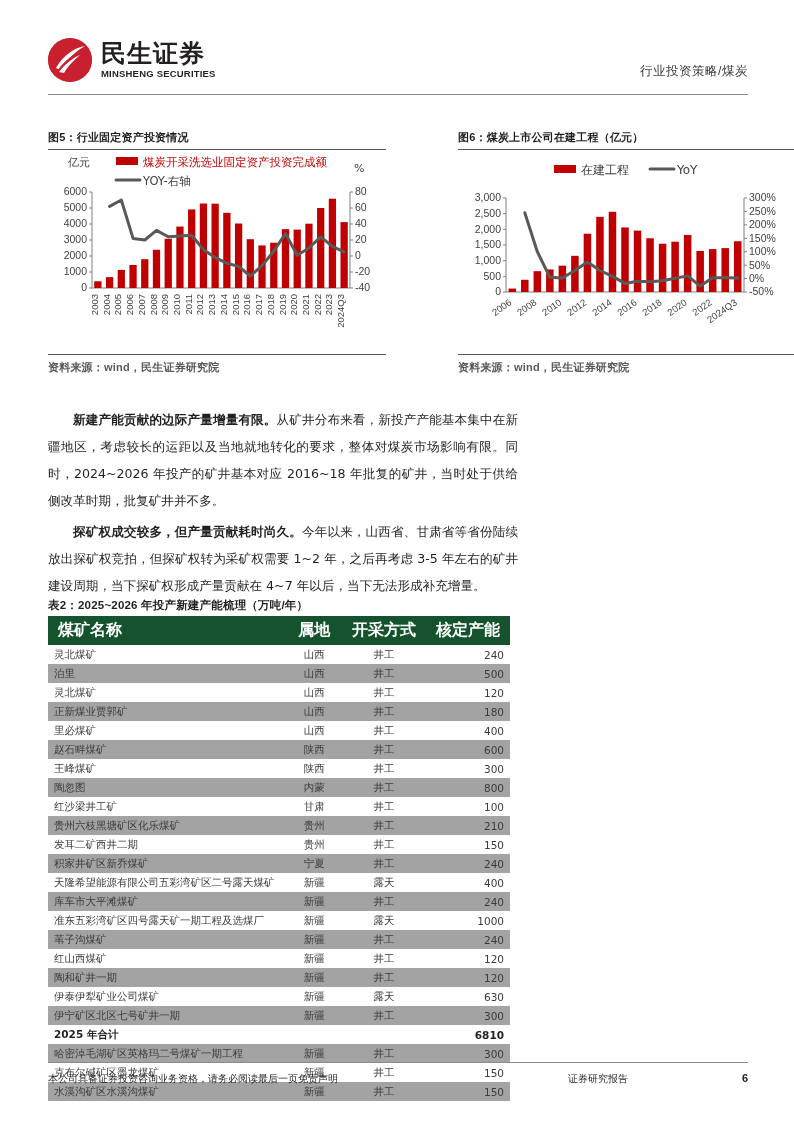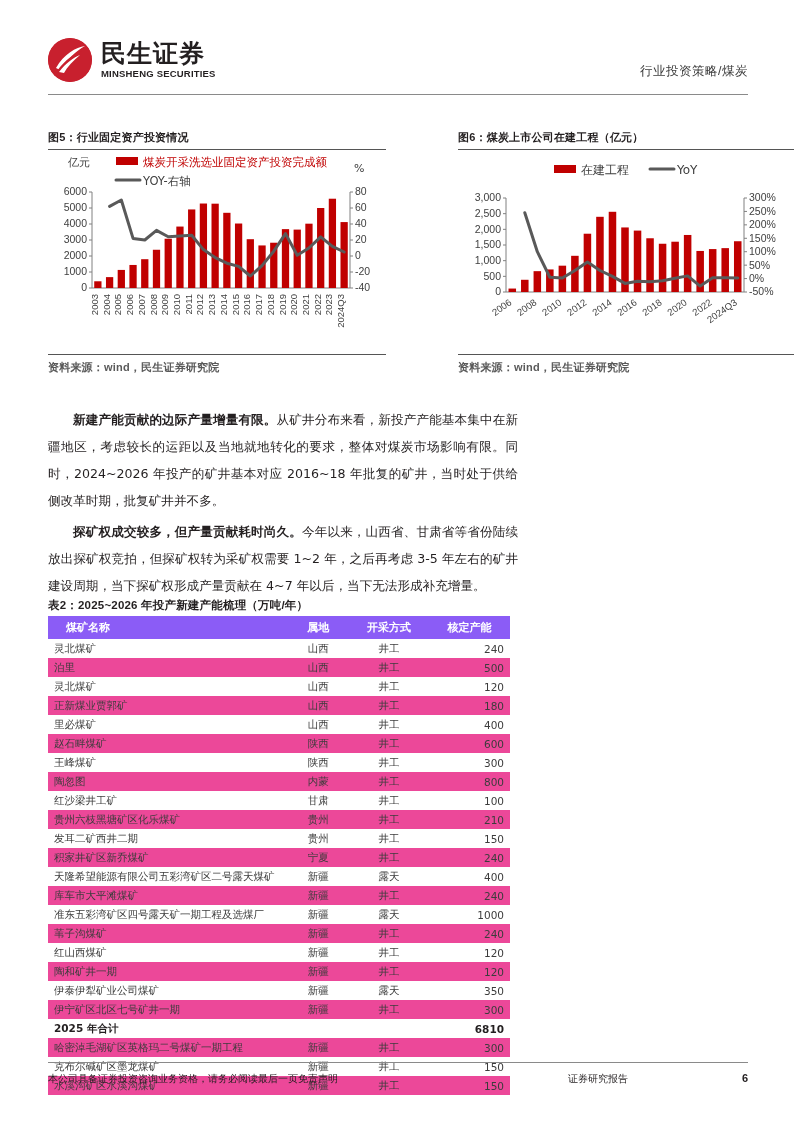--- a/index.html
+++ b/index.html
@@ -80,29 +80,29 @@
   .table-title {
     font-size:11.5px; font-weight:bold; color:#231f20;
     margin-bottom:3px; letter-spacing:0.2px;
   }
   table.cap {
     border-collapse:collapse; width:462px;
     font-size:10.5px; color:#3c3c3c;
     font-family:"DejaVu Sans","Liberation Sans",sans-serif;
   }
   table.cap thead th {
-    background:#8b5cf6; color:#ffffff; font-weight:bold;
-    font-size:11px; padding:4px 18px; text-align:center;
+    background:#14532d; color:#ffffff; font-weight:bold;
+    font-size:16px; padding:4px 10px; text-align:center;
     white-space:nowrap;
   }
   table.cap thead th.c-name { text-align:left; }
   table.cap tbody td {
     padding:2.5px 6px; white-space:nowrap;
   }
-  table.cap tbody tr.alt td { background:#ec4899; }
+  table.cap tbody tr.alt td { background:#a3a3a3; }
   table.cap tbody tr.total td { background:#ffffff; font-weight:bold; color:#231f20; }
   td.c-name { text-align:left; width:258px; }
   td.c-prov { text-align:center; width:62px; }
   td.c-method { text-align:center; width:70px; }
   td.c-cap { text-align:right; width:72px; }
 
   
   .footer-rule {
     position:absolute; left:48px; top:1062px; width:700px;
     border-top:1.2px solid #8a8a8a;
@@ -442,21 +442,21 @@
           <tr class="alt">
             <td class="c-name">陶和矿井一期</td>
             <td class="c-prov">新疆</td>
             <td class="c-method">井工</td>
             <td class="c-cap">120</td>
           </tr>
           <tr>
             <td class="c-name">伊泰伊犁矿业公司煤矿</td>
             <td class="c-prov">新疆</td>
             <td class="c-method">露天</td>
-            <td class="c-cap">350</td>
+            <td class="c-cap">630</td>
           </tr>
           <tr class="alt">
             <td class="c-name">伊宁矿区北区七号矿井一期</td>
             <td class="c-prov">新疆</td>
             <td class="c-method">井工</td>
             <td class="c-cap">300</td>
           </tr>
           <tr class="total">
             <td class="c-name">2025 年合计</td>
             <td class="c-prov"></td>

